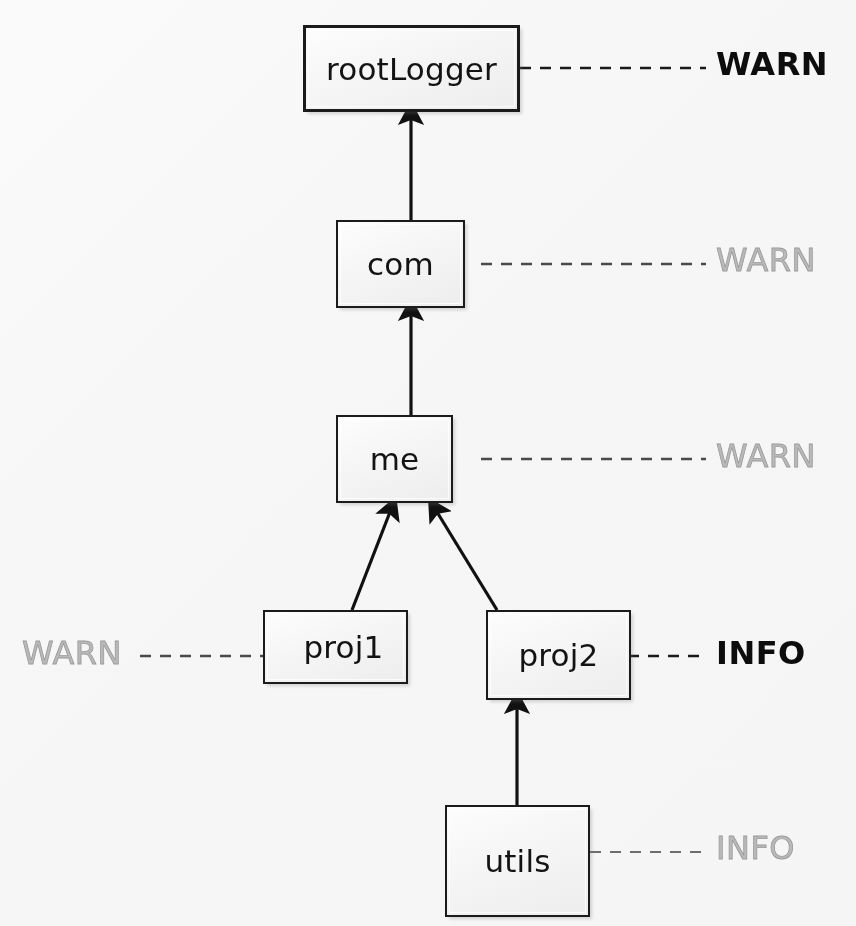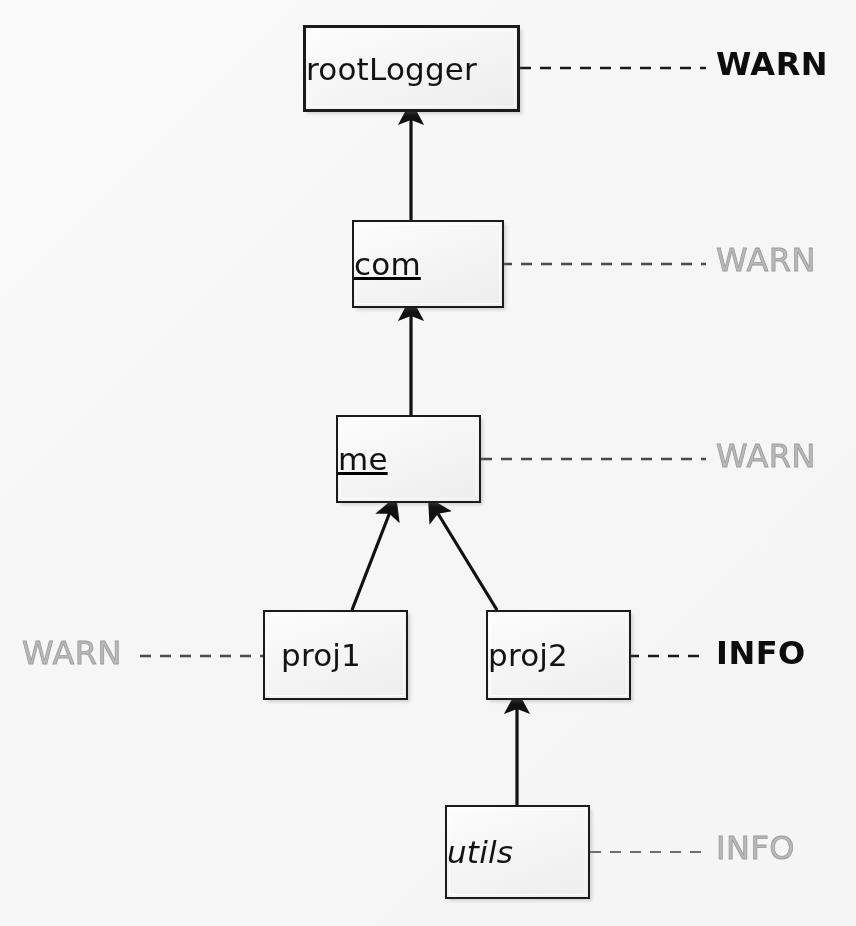--- a/index.html
+++ b/index.html
@@ -29,21 +29,21 @@
     pointer-events: none;
   }
   .node {
     position: absolute;
     box-sizing: border-box;
     border: 2.5px solid #1b1b1b;
     background: linear-gradient(160deg, #fdfdfd 0%, #f6f6f6 40%, #ededed 100%);
     box-shadow: 3px 3px 3px -1px rgba(120,120,120,0.28);
     display: flex;
     align-items: center;
-    justify-content: flex-start;
+    justify-content: center;
   }
   .node::before {
     content: "";
     position: absolute;
     left: 2px; top: 2px; right: 2px; bottom: 2px;
     border: 1px solid rgba(255,255,255,0.75);
     pointer-events: none;
   }
   .node-label {
     font-size: 31px;
@@ -102,37 +102,37 @@
     <line x1="481" y1="459" x2="706" y2="459" stroke="#4a4a4a" stroke-width="2.4" stroke-dasharray="11 9"></line>
     <line x1="140" y1="656" x2="263" y2="656" stroke="#4a4a4a" stroke-width="2.4" stroke-dasharray="11 9"></line>
     <line x1="588" y1="656" x2="706" y2="656" stroke="#1a1a1a" stroke-width="2.6" stroke-dasharray="11 9"></line>
     <line x1="590" y1="852" x2="706" y2="852" stroke="#6e6e6e" stroke-width="2.2" stroke-dasharray="11 9"></line>
   </svg>
 
   <div class="node root" style="left:303px; top:25px; width:217px; height:87px;">
     <span class="node-label">rootLogger</span>
   </div>
 
-  <div class="node" style="left:352px; top:220px; width:152px; height:88px;text-decoration:underline;">
+  <div class="node" style="left:336px; top:220px; width:129px; height:88px;">
     <span class="node-label">com</span>
   </div>
 
-  <div class="node" style="left:336px; top:415px; width:145px; height:88px;text-decoration:underline;">
+  <div class="node" style="left:336px; top:415px; width:117px; height:88px;">
     <span class="node-label">me</span>
   </div>
 
-  <div class="node" style="left:263px; top:610px; width:145px; height:90px;padding-left:16px;">
+  <div class="node" style="left:263px; top:610px; width:145px; height:74px;padding-left:16px;">
     <span class="node-label">proj1</span>
   </div>
 
   <div class="node" style="left:443px; top:610px; width:145px; height:90px;margin-left:43px;">
     <span class="node-label">proj2</span>
   </div>
 
-  <div class="node" style="left:445px; top:805px; width:145px; height:94px;font-style:italic;">
+  <div class="node" style="left:445px; top:805px; width:145px; height:112px;">
     <span class="node-label">utils</span>
   </div>
 
   <div class="level-label strong right" style="left:716px; top:48px;">WARN</div>
 
   <div class="level-label muted right" style="left:716px; top:244px;">WARN</div>
 
   <div class="level-label muted right" style="left:716px; top:440px;">WARN</div>
 
   <div class="level-label muted left" style="left:22px; top:637px;">WARN</div>

